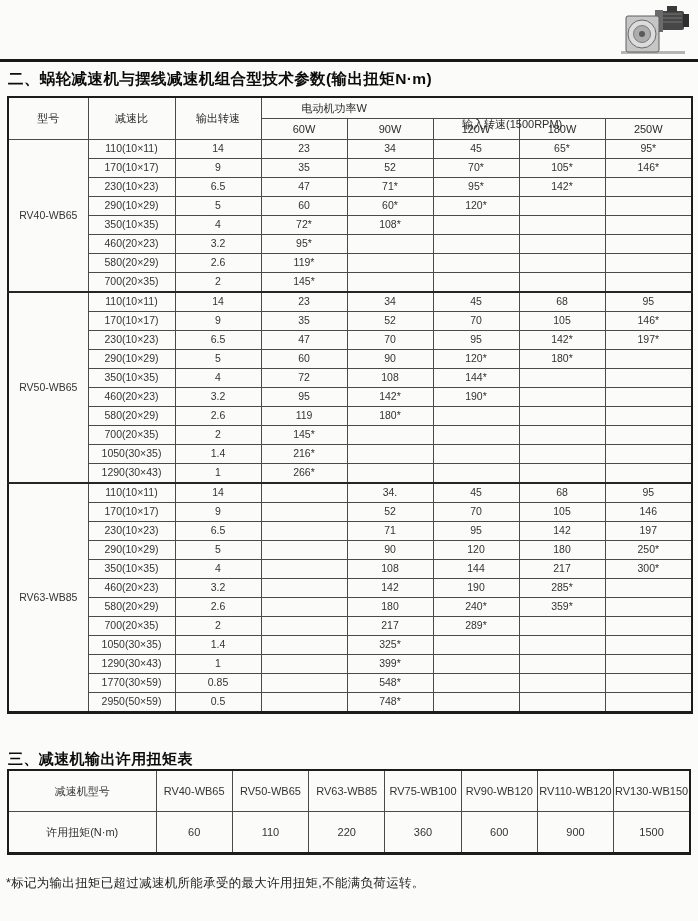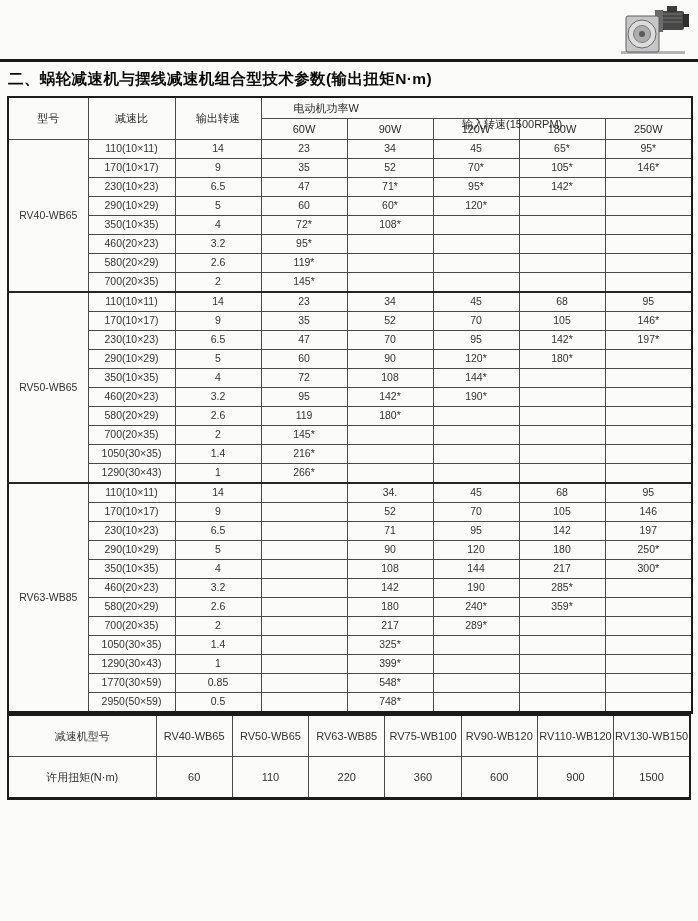--- a/index.html
+++ b/index.html
@@ -19,21 +19,21 @@
   table{border-collapse:collapse;margin-left:7px;width:684px;table-layout:fixed;}
   .t1{border:2px solid #1c1c1c;border-bottom-width:3px;}
   .t1 th,.t1 td{
     border:1px solid #4a4a4a;
     font-size:10.5px;font-weight:normal;
     text-align:center;vertical-align:middle;
     padding:0;height:18px;line-height:1.1;color:#333;
   }
   .t1 thead th{height:20px;font-size:11px;color:#2b2b2b;}
   .span-head{position:relative;}
-  .span-head .pw{position:absolute;left:0;top:4px;padding-left:32px;}
+  .span-head .pw{position:absolute;left:8px;top:4px;padding-left:32px;}
   .span-head .is{position:absolute;left:53%;transform:translateX(-50%);top:20px;white-space:nowrap;padding-left:46px;}
   .group-start td{border-top:2px solid #262626;}
   .t2{border:2px solid #1c1c1c;border-bottom-width:3px;margin-top:0;}
   .t2 td{
     border:1px solid #4a4a4a;text-align:center;vertical-align:middle;
     font-size:11px;height:40px;padding:0;color:#333;
   }
   .footnote{margin:20px 0 0 6px;font-size:12.5px;color:#1c1c1c;letter-spacing:.3px;}
 </style>
 </head>
@@ -361,20 +361,21 @@
           <td>0.5</td>
           <td></td>
           <td>748*</td>
           <td></td>
           <td></td>
           <td></td>
         </tr>
       </tbody>
   </table>
 
+  <h2 class="s2">三、减速机输出许用扭矩表</h2>
 
   <table class="t2">
     <colgroup>
       <col style="width:148px">
         <col>
         <col>
         <col>
         <col>
         <col>
         <col>
@@ -397,14 +398,15 @@
       <td>110</td>
       <td>220</td>
       <td>360</td>
       <td>600</td>
       <td>900</td>
       <td>1500</td>
     </tr>
   </tbody>
     </table>
 
+  <p class="footnote">*标记为输出扭矩已超过减速机所能承受的最大许用扭矩,不能满负荷运转。</p>
 
 </div>
 
 </body></html>

